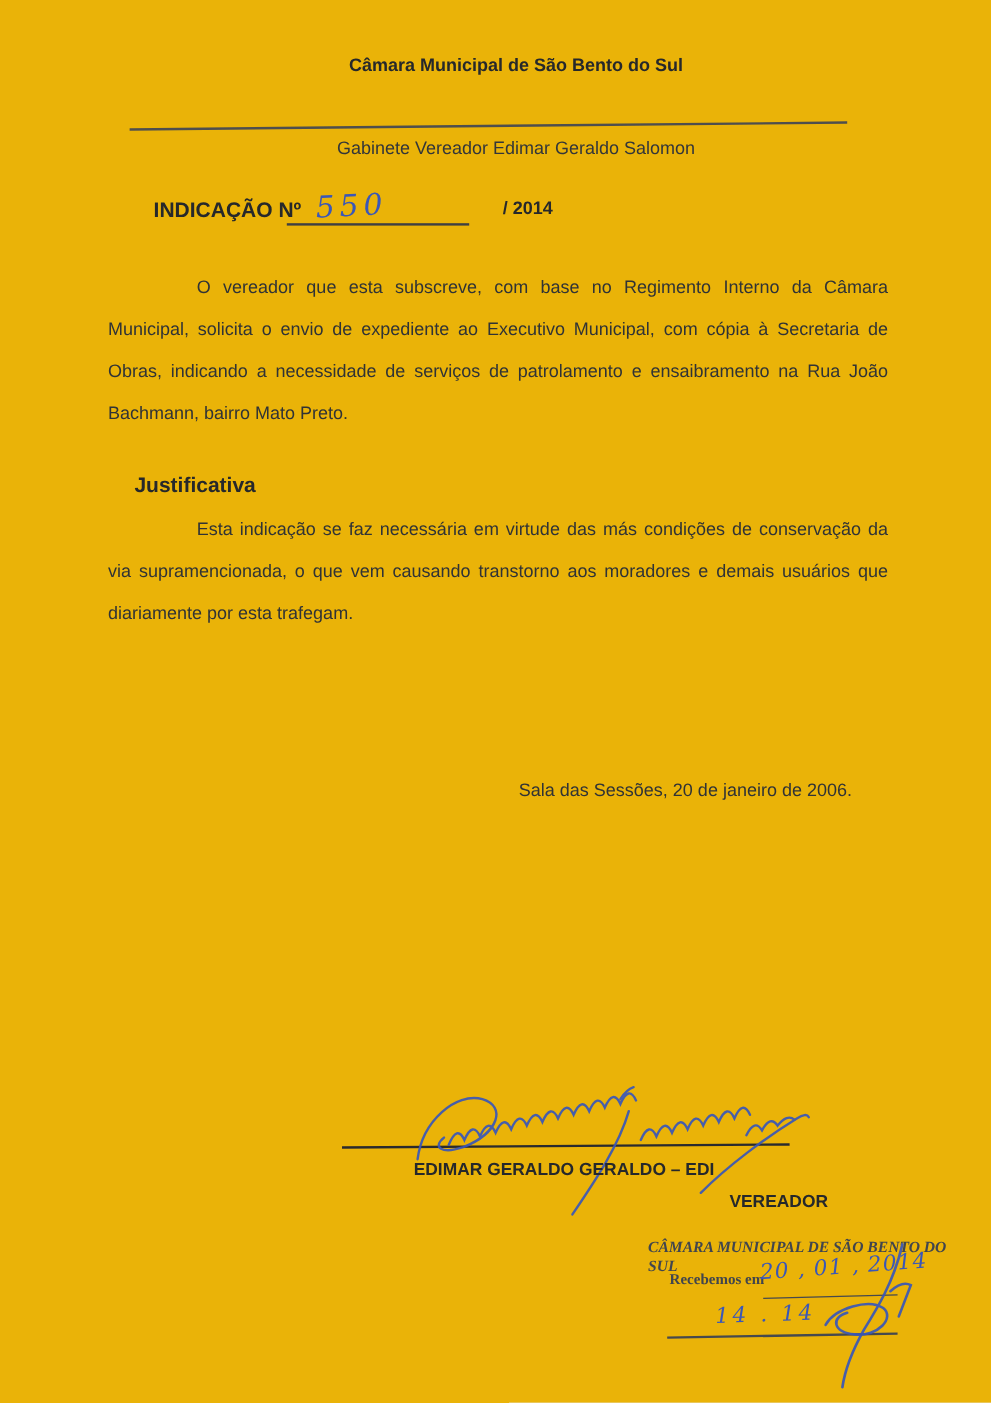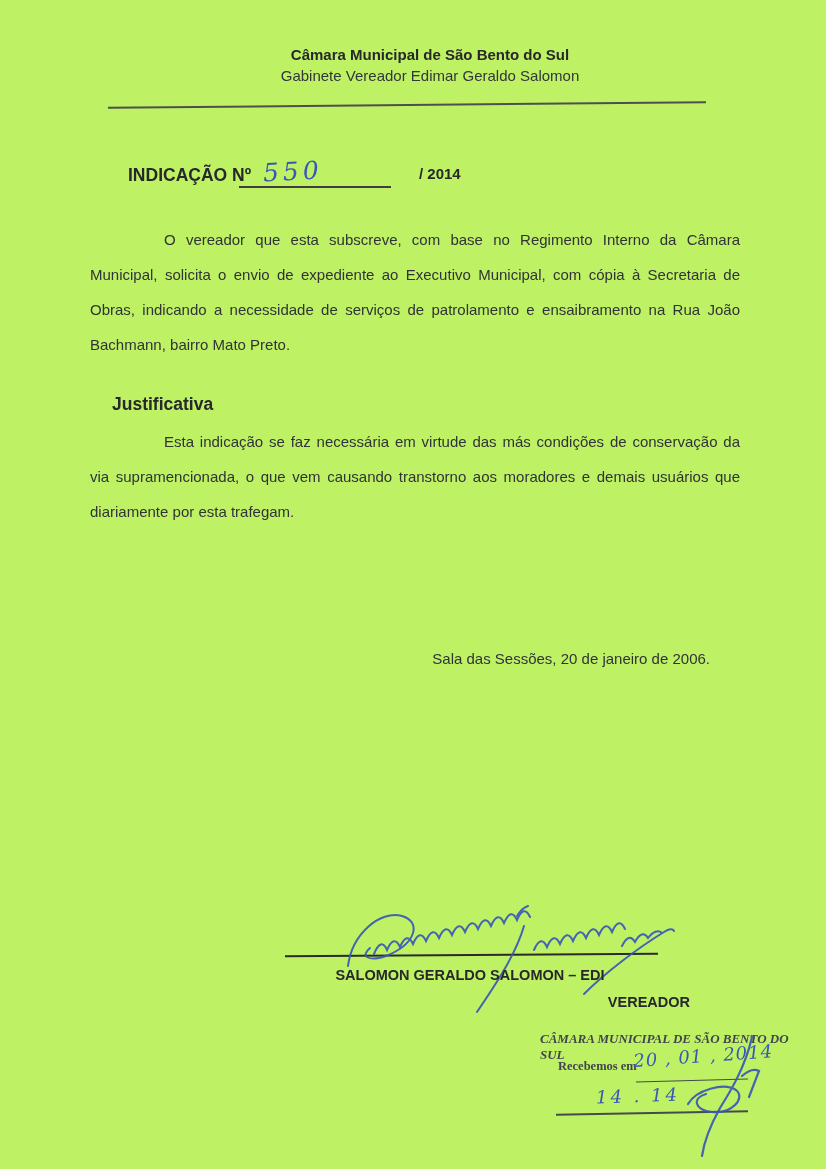--- a/index.html
+++ b/index.html
@@ -1,29 +1,29 @@
 <!DOCTYPE html>
 <html><head>
 <meta charset="utf-8">
 <style>
   html,body{margin:0;padding:0;background:#e8e8e8;}
   .page{
     position:relative;
     width:826px;height:1169px;
-    background:#bef264;
+    background:#eab308;
     margin:0 auto;
     overflow:hidden;
     font-family:"Liberation Sans", sans-serif;
     color:#2e3134;
   }
   .abs{position:absolute;}
   
   .hdr{left:35px;top:44px;width:790px;text-align:center;line-height:21px;}
   .hdr .org{font-weight:bold;font-size:15px;color:#26282b;}
-  .hdr .office{font-size:15px;color:#33363a;}
+  .hdr .office{font-size:15px;color:#33363a;margin-top:48px;}
   .hdr-rule{left:108px;top:104px;width:598px;border-top:2px solid #4e4e4e;transform:rotate(-0.55deg);}
   
   .title-label{left:128px;top:165px;font-size:17.5px;font-weight:bold;color:#26282b;}
   .num-line{left:239px;top:186px;width:152px;border-top:2px solid #3f3f42;}
   .title-year{left:419px;top:165px;font-size:15px;font-weight:bold;color:#26282b;}
   
   .hand{font-family:"DejaVu Serif", serif;font-style:italic;color:#3a57b8;}
   .hand-num{left:263px;top:157px;font-size:25px;letter-spacing:4px;transform:rotate(-3deg);}
   .hand-date{left:634px;top:1050px;font-size:18px;letter-spacing:1px;transform:rotate(-4deg);transform-origin:left bottom;}
   .hand-time{left:596px;top:1085px;font-size:18px;letter-spacing:3px;transform:rotate(-2deg);}
@@ -74,21 +74,21 @@
     <g fill="none" stroke="#3a57b8" stroke-width="2" stroke-linecap="round" opacity="0.92">
       <path d="M 78 66 C 82 34, 110 10, 132 16 C 152 22, 146 44, 116 56 C 98 62, 90 56, 100 48"></path>
       <path d="M 104 54 q 7 -17 13 -4 q 7 -16 13 -3 q 7 -16 13 -3 q 7 -16 13 -3 q 7 -16 13 -3 q 7 -16 13 -3 q 7 -16 13 -3 q 7 -16 13 -3 q 7 -16 13 -3 q 7 -16 13 -3 q 7 -16 13 -3 q 7 -16 13 -3"></path>
       <path d="M 247 16 q 5 -8 11 -10"></path>
       <path d="M 254 26 C 246 54, 226 84, 207 112"></path>
       <path d="M 264 50 q 7 -16 13 -3 q 7 -16 13 -3 q 7 -16 13 -3 q 7 -16 13 -3 q 7 -16 13 -3 q 7 -16 13 -3 q 7 -16 13 -3"></path>
       <path d="M 314 94 C 336 72, 368 48, 394 32 q 8 -5 10 -1"></path>
       <path d="M 352 46 q 7 -14 13 -4 q 7 -13 13 -4 q 8 -10 14 -5"></path>
     </g>
   </svg>
-  <div class="abs sig-name">SALOMON GERALDO SALOMON – EDI</div>
+  <div class="abs sig-name">EDIMAR GERALDO GERALDO – EDI</div>
   <div class="abs sig-role">VEREADOR</div>
 
   <div class="abs stamp stamp-org">CÂMARA MUNICIPAL DE SÃO BENTO DO SUL</div>
   <div class="abs stamp stamp-recv">Recebemos em</div>
   <div class="abs stamp-line1"></div>
   <div class="abs stamp-line2"></div>
   <div class="abs hand hand-date">20 , 01 , 2014</div>
   <div class="abs hand hand-time">14 . 14</div>
   <svg class="abs rubric-svg" viewBox="0 0 196 139" xmlns="http://www.w3.org/2000/svg">
     <g fill="none" stroke="#3a57b8" stroke-width="2.2" stroke-linecap="round" opacity="0.92">

